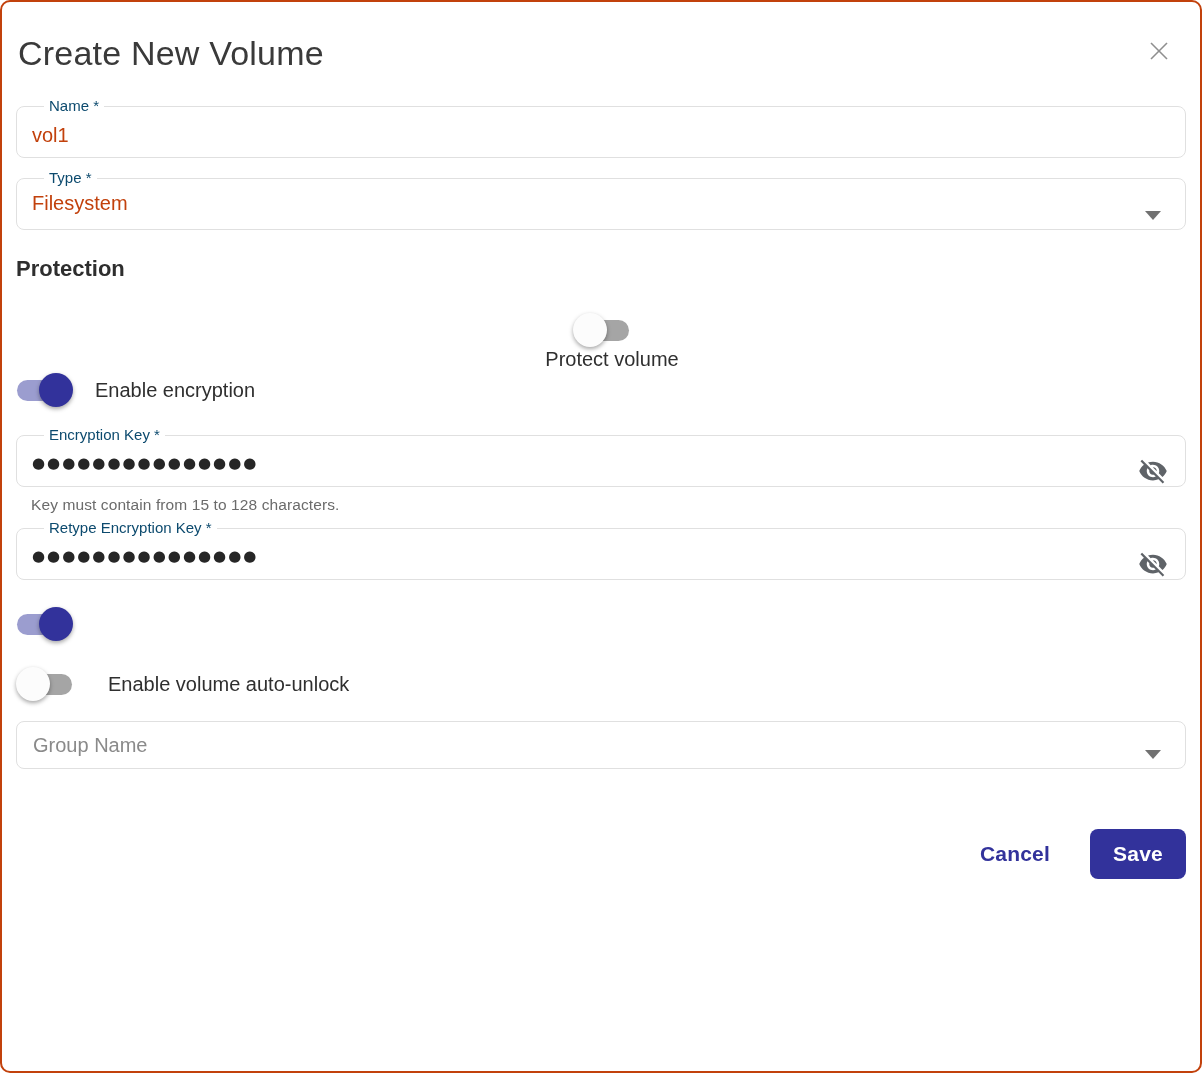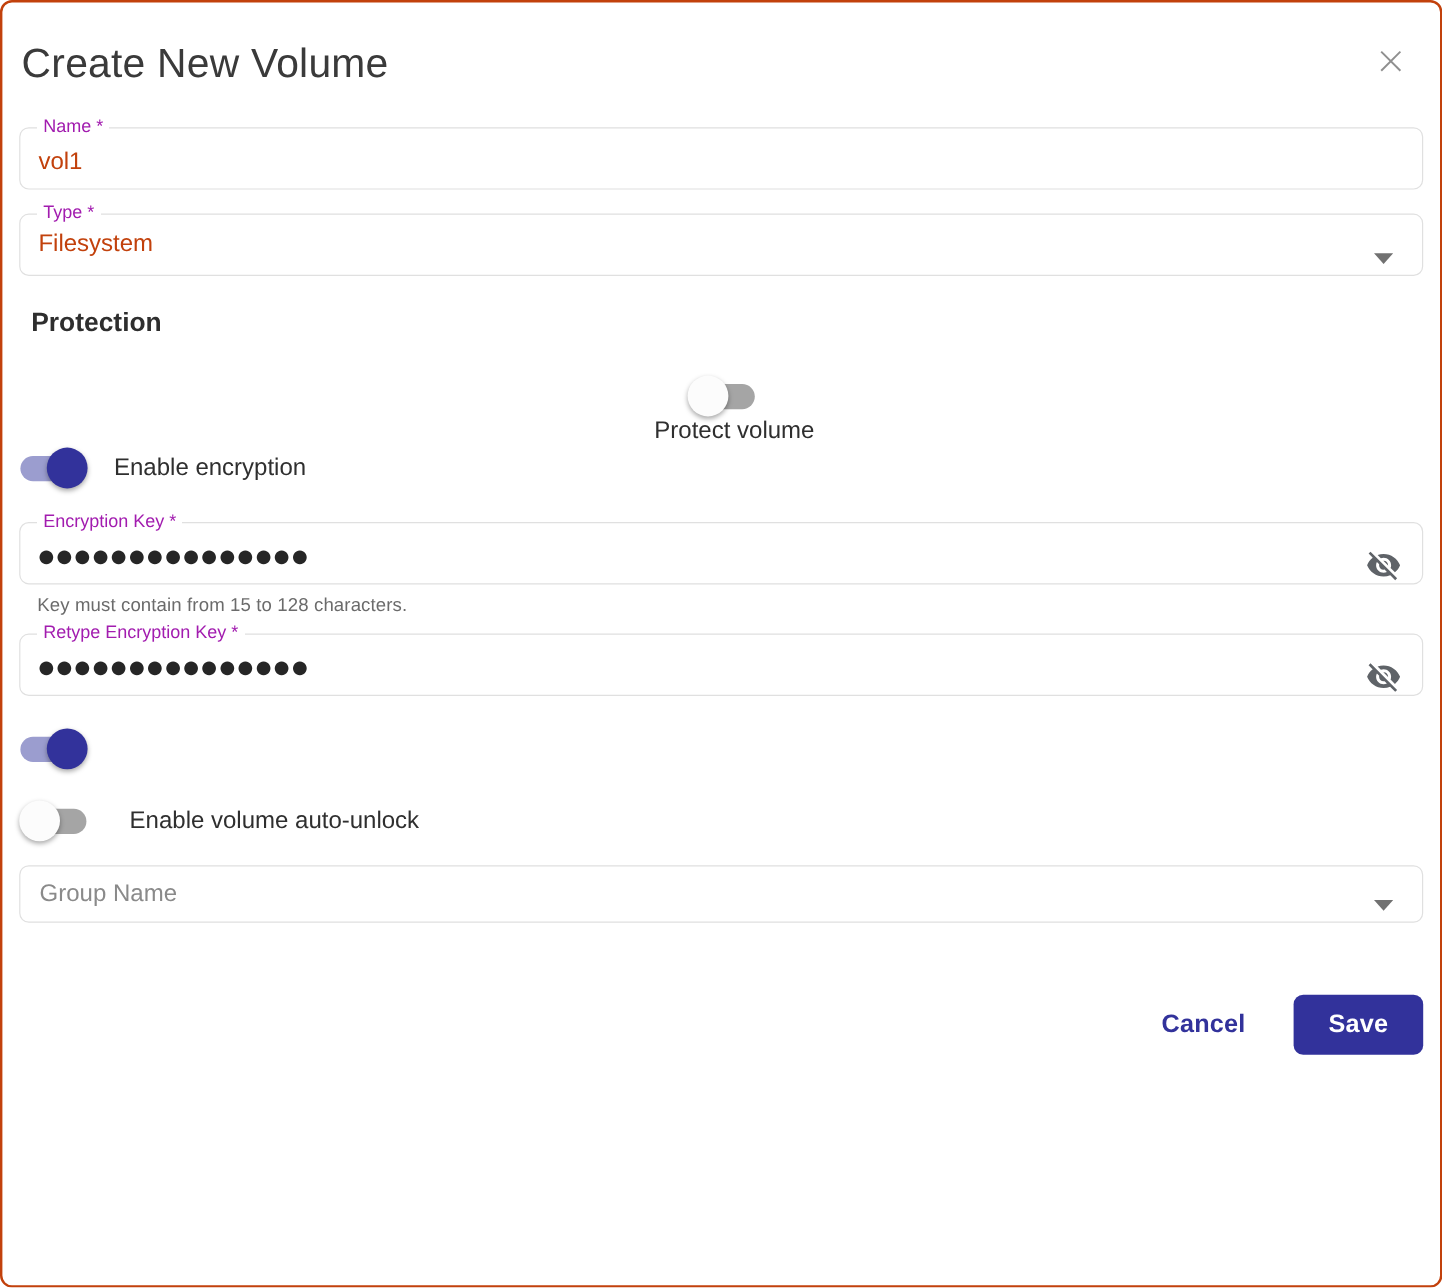--- a/index.html
+++ b/index.html
@@ -36,23 +36,23 @@
   
   fieldset.field {
     border: 1px solid #e0e0e0;
     border-radius: 8px;
     padding: 0 14px;
     height: 61px;
     position: relative;
   }
   fieldset.field legend {
     font-size: 15px;
-    color: #a21caf;
+    color: #0c4a6e;
     padding: 0 5px;
-    margin-left: 0;
+    margin-left: 13px;
     line-height: 18px;
   }
   .field-value {
     font-size: 20px;
     color: #c2410c;
     margin-top: 5px;
     margin-left: 1px;
   }
   .field-dots {
     font-family: "DejaVu Sans", sans-serif;
@@ -92,21 +92,21 @@
     margin-left: 15px;
     margin-top: 9px;
     letter-spacing: .1px;
   }
 
   h2.section {
     font-size: 22px;
     font-weight: 700;
     color: #2e2e2e;
     margin-top: 26px;
-    margin-left: 10px;
+    margin-left: 0;
   }
   .section-protection { margin-top: 26px; }
   .section-replication { margin-top: 30px; }
 
   .toggle-row {
     display: flex;
     align-items: center;
     height: 36px;
   }
   .tr-1 { margin-top: 30px; flex-direction: column; }
@@ -171,21 +171,21 @@
     font-weight: 700;
     color: #32329b;
     cursor: pointer;
     margin-right: 40px;
     letter-spacing: .2px;
   }
   .save-btn {
     background: #32329b;
     border: none;
     border-radius: 8px;
-    width: 108px; height: 50px;
+    width: 96px; height: 50px;
     font-family: "Liberation Sans", sans-serif;
     font-size: 21px;
     font-weight: 700;
     color: #ffffff;
     cursor: pointer;
     letter-spacing: .2px;
   }
 </style>
 </head>
 <body>

